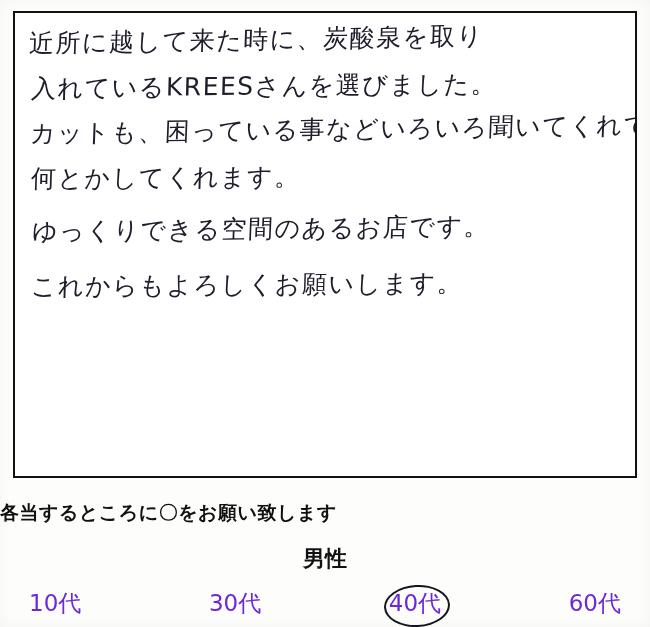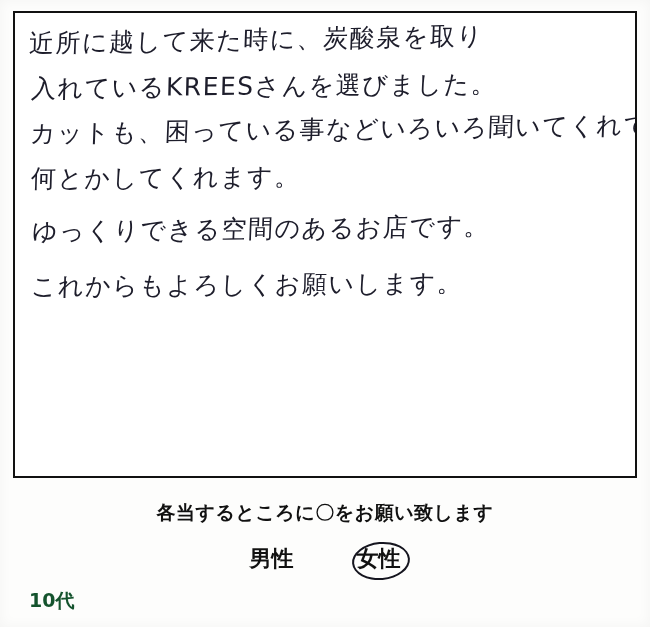--- a/index.html
+++ b/index.html
@@ -60,21 +60,20 @@
   .hw-line.l4 { transform: rotate(-0.4deg) skewX(-2deg); margin-left: 2px; }
   .hw-line.l5 { transform: rotate(-0.7deg) skewX(-3deg); margin-left: 3px; margin-top: 8px; }
   .hw-line.l6 { transform: rotate(-0.5deg) skewX(-2deg); margin-left: 2px; margin-top: 10px; }
 
   
   .instruction {
     position: absolute;
     left: 0;
     top: 500px;
     width: 650px;
-    text-align: center;
     font-family: "DejaVu Sans", sans-serif;
     font-size: 19px;
     font-weight: bold;
     letter-spacing: 0.5px;
     color: #111111;
   }
 
   
   .gender-row {
     position: absolute;
@@ -116,23 +115,23 @@
     width: 650px;
     display: flex;
     justify-content: space-between;
     align-items: center;
     padding: 0 26px;
     box-sizing: border-box;
   }
   .age-item {
     position: relative;
     font-family: "DejaVu Sans", sans-serif;
-    font-size: 19px;
-    font-weight: bold;
-    color: #14532d;
+    font-size: 23px;
+    font-weight: normal;
+    color: #6d28d9;
     padding: 2px 3px;
   }
   .age-item .circle-mark {
     width: 62px;
     height: 38px;
     margin-left: -31px;
     margin-top: -19px;
     transform: rotate(-3deg);
   }
 
@@ -159,26 +158,32 @@
       <div class="hw-line l6">これからもよろしくお願いします。</div>
     </div>
   </div>
 
   <div class="instruction">各当するところに〇をお願い致します</div>
 
   <div class="gender-row">
     <div class="gender-item">
       <span>男性</span>
     </div>
-    <div class="gender-item">
-      <span>女性</span>
-      <span class="circle-mark"></span>
-    </div>
   </div>
 
   <div class="age-row">
     <div class="age-item">
       <span>10代</span>
+    </div>
+    <div class="age-item">
+      <span>30代</span>
+    </div>
+    <div class="age-item">
+      <span>40代</span>
+      <span class="circle-mark"></span>
+    </div>
+    <div class="age-item">
+      <span>60代</span>
     </div>
   </div>
 
   <div class="edge-shadow"></div>
 </div>
 
 </body></html>

